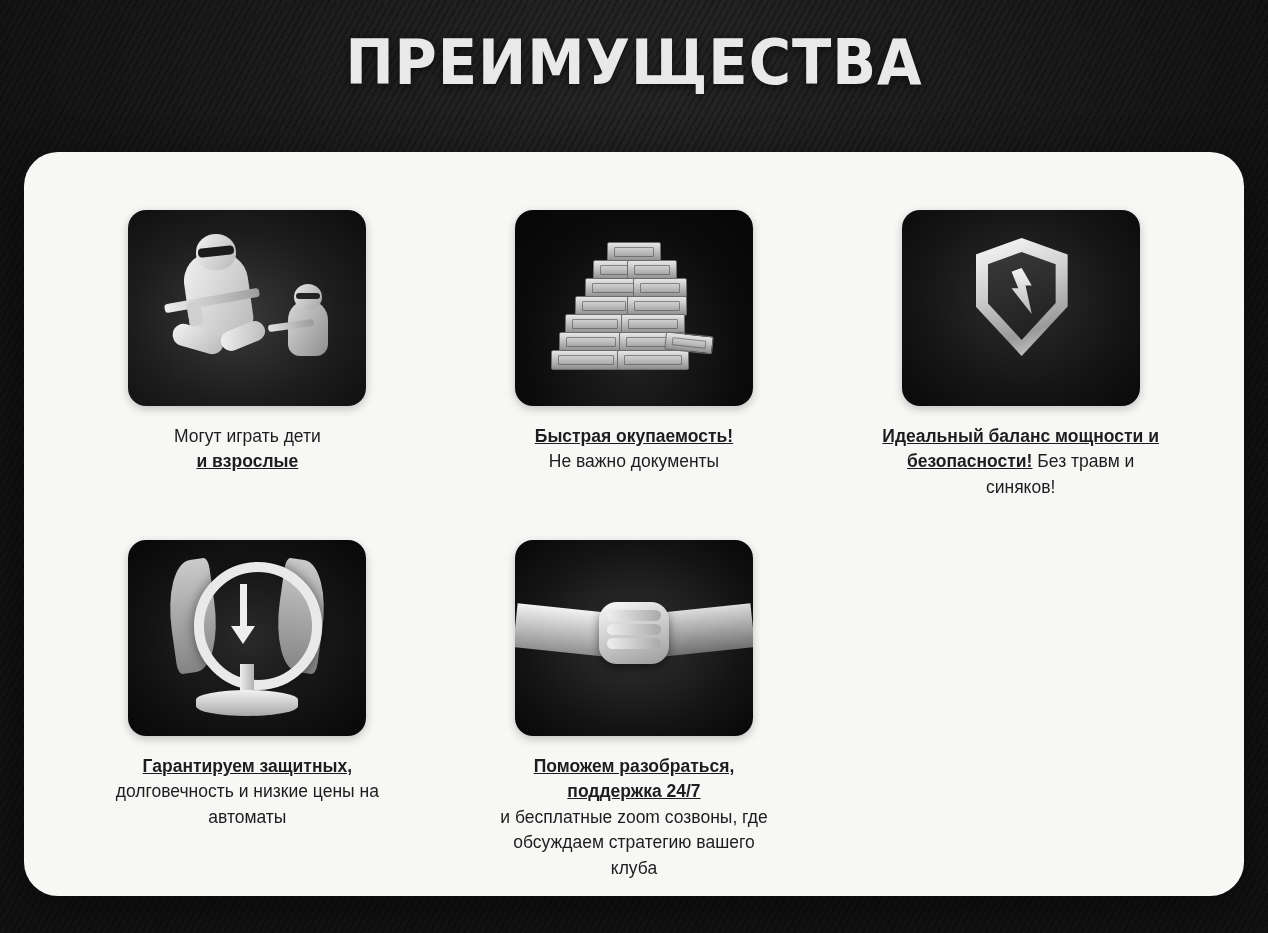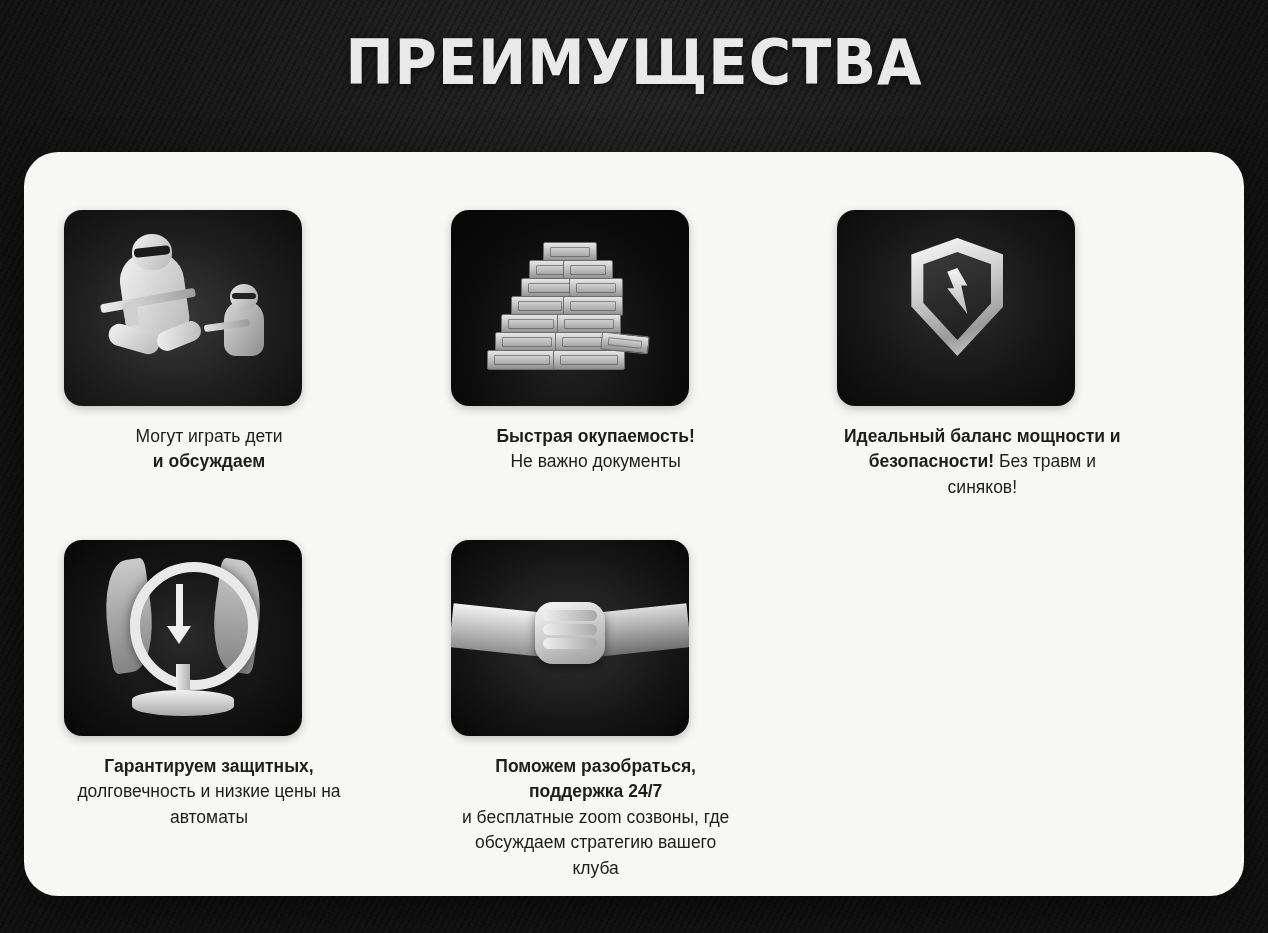--- a/index.html
+++ b/index.html
@@ -58,40 +58,41 @@
     inset: 58px 40px 30px 40px;
     display: grid;
     grid-template-columns: repeat(3, 1fr);
     grid-template-rows: 320px auto;
     column-gap: 20px;
     row-gap: 10px;
   }
   .cell {
     display: flex;
     flex-direction: column;
+    align-items: center;
   }
   .thumb {
     width: 238px;
     height: 196px;
     border-radius: 18px;
     overflow: hidden;
     position: relative;
     background: #0d0d0d;
     box-shadow: 0 3px 10px rgba(0,0,0,0.22);
   }
   .cap {
     margin-top: 18px;
     width: 290px;
     text-align: center;
     font-size: 17.5px;
     line-height: 1.45;
     color: #1d1d1d;
     font-family: "Liberation Sans", sans-serif;
   }
-  .cap b { font-weight: bold; }
+  .cap b { font-weight: bold; text-decoration: underline; }
 
   
   .t-soldier {
     background: radial-gradient(ellipse at 45% 55%, #3a3a3a 0%, #1d1d1d 55%, #0c0c0c 100%);
   }
   .fig {
     position: absolute;
     background: linear-gradient(120deg, #f2f2f2, #b9b9b9);
     border-radius: 40%;
   }
@@ -169,21 +170,21 @@
           <div class="fig sol-leg2"></div>
           <div class="sol-gun"></div>
           <div class="sol-gun2"></div>
           <div class="fig kid-body"></div>
           <div class="fig kid-head"></div>
           <div class="kid-visor"></div>
           <div class="kid-gun"></div>
         </div>
         <div class="cap">
           <span>Могут играть дети</span><br>
-          <b>и обсуждаем</b>
+          <b>и взрослые</b>
         </div>
       </div>
 
       <div class="cell">
         <div class="thumb t-money">
           <div class="stack" style="left:92px;  top:32px;  width:52px; height:18px;"></div>
           <div class="stack" style="left:78px;  top:50px;  width:52px; height:18px;"></div>
           <div class="stack" style="left:112px; top:50px;  width:48px; height:18px;"></div>
           <div class="stack" style="left:70px;  top:68px;  width:54px; height:18px;"></div>
           <div class="stack" style="left:118px; top:68px;  width:52px; height:18px;"></div>

